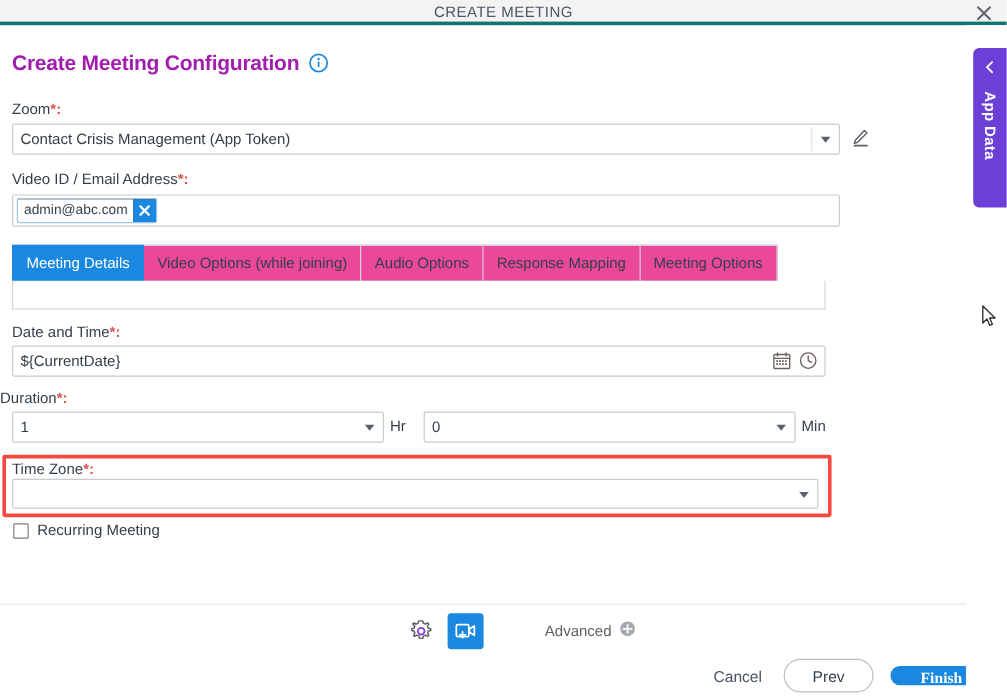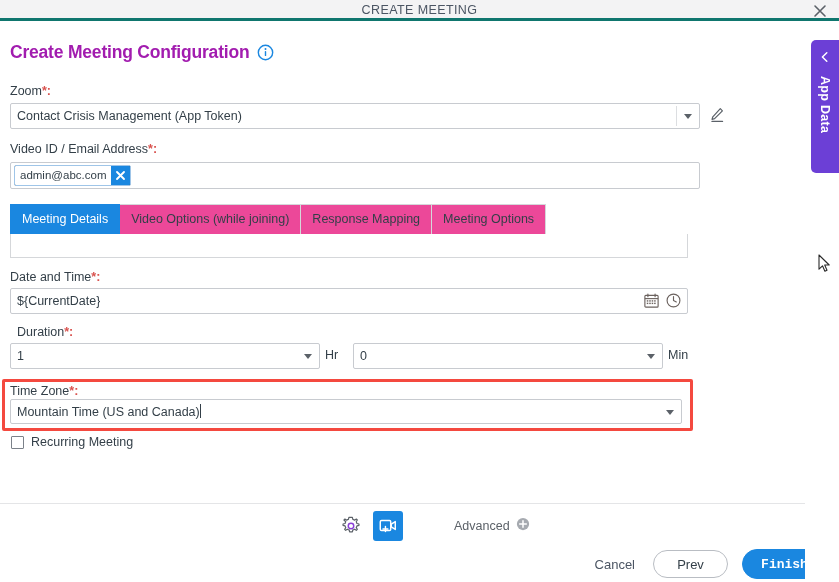--- a/index.html
+++ b/index.html
@@ -161,21 +161,21 @@
   
   #datetime-label { position: absolute; left: 10px; top: 270px; }
   #datetime-box { left: 10px; top: 288px; width: 678px; }
   #datetime-icons {
     position: absolute; right: 5px; top: 3px;
     display: flex; gap: 5px; align-items: center;
   }
   .ico-btn { width: 17px; height: 17px; cursor: pointer; display: block; }
 
   
-  #duration-label { position: absolute; left: 17px; top: 325px; text-align: right; }
+  #duration-label { position: absolute; left: 0; top: 325px; text-align: right; }
   #duration-hr { left: 10px; top: 343px; width: 310px; }
   #lab-hr { position: absolute; left: 325px; top: 348px; }
   #duration-min { left: 353px; top: 343px; width: 310px; }
   #lab-min { position: absolute; left: 668px; top: 348px; }
 
   
   #tz-highlight {
     position: absolute; left: 2px; top: 379px;
     width: 691px; height: 52px;
     border: 3px solid #f4493f;
@@ -250,23 +250,23 @@
     height: 28px; width: 75px;
     cursor: pointer;
     font-family: "Liberation Sans", sans-serif;
   }
   .btn-primary {
     font-size: 13px; font-weight: bold;
     color: #ffffff;
     background: #1a87e0;
     border: 1px solid #1a87e0;
     border-radius: 15px;
-    height: 30px; width: 85px;
-    cursor: pointer;
-    font-family: Liberation Mono, monospace;
+    height: 16px; width: 85px;
+    cursor: pointer;
+    font-family: Liberation Serif, serif;
   }
 
   
   #appdata {
     position: absolute; right: 0; top: 40px;
     width: 28px; height: 133px;
     background: #6c3fd6;
     border-radius: 5px 0 0 5px;
     display: flex; flex-direction: column;
     align-items: center;
@@ -347,20 +347,21 @@
         <svg width="11" height="11" viewBox="0 0 11 11">
           <path d="M2 2 L9 9 M9 2 L2 9" stroke="#ffffff" stroke-width="1.9" stroke-linecap="round"></path>
         </svg>
       </span>
     </span>
   </div>
 
   <div class="tabs" id="tabs">
       <div class="tab active">Meeting Details</div>
       <div class="tab">Video Options (while joining)</div>
+      <div class="tab">Audio Options</div>
       <div class="tab">Response Mapping</div>
       <div class="tab">Meeting Options</div>
     </div>
 
   <div id="clipped-field">
     
   </div>
 
   <div id="datetime-label" class="field-label">
     <span>Date and Time</span><span class="req">*:</span>
@@ -405,21 +406,20 @@
   <div id="duration-min" class="ctl">
     <span class="val">0</span>
     <span class="caret"></span>
   </div>
   <span id="lab-min" class="field-label">Min</span>
 
   <div id="tz-label" class="field-label">
     <span>Time Zone</span><span class="req">*:</span>
   </div>
   <div id="tz-select" class="ctl">
-    <span class="val"><span>Mountain Time (US and Canada)</span><span class="text-caret"></span></span>
     <span class="caret"></span>
   </div>
   <div id="tz-highlight"></div>
 
   <div id="recurring-row">
     <span class="checkbox"></span>
     <span class="field-label">Recurring Meeting</span>
   </div>
 
   <div id="footer-divider"></div>

